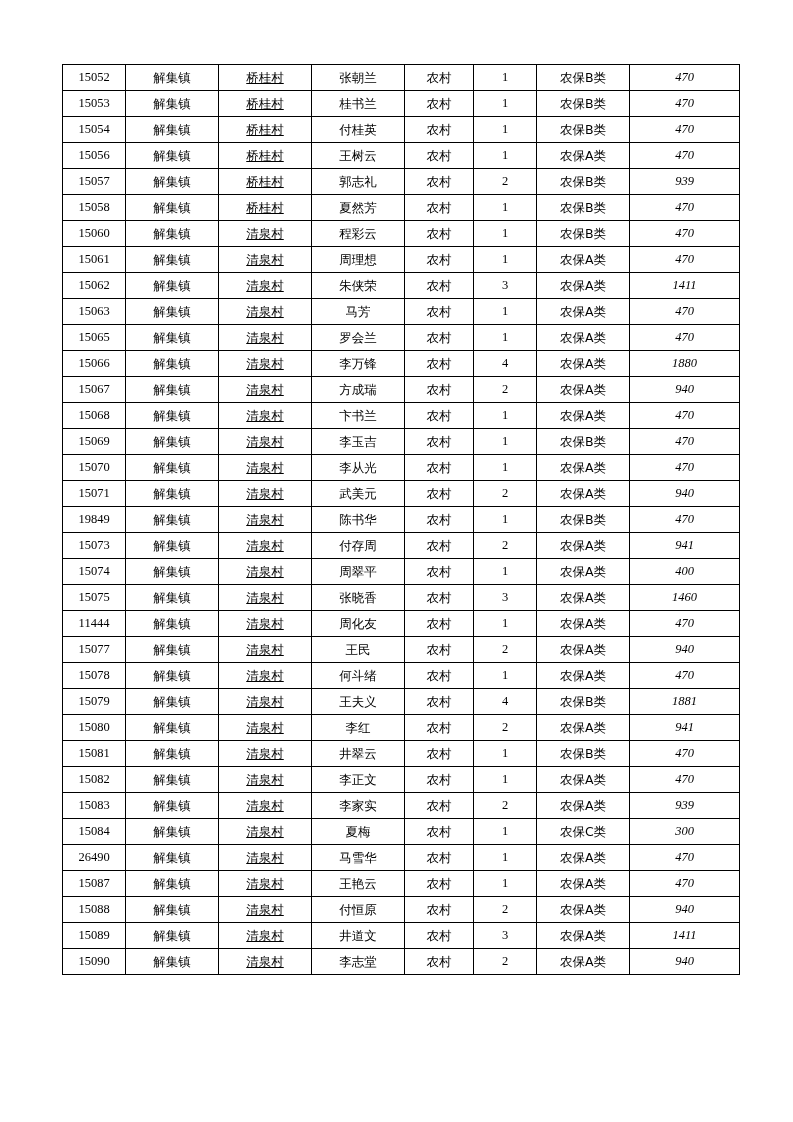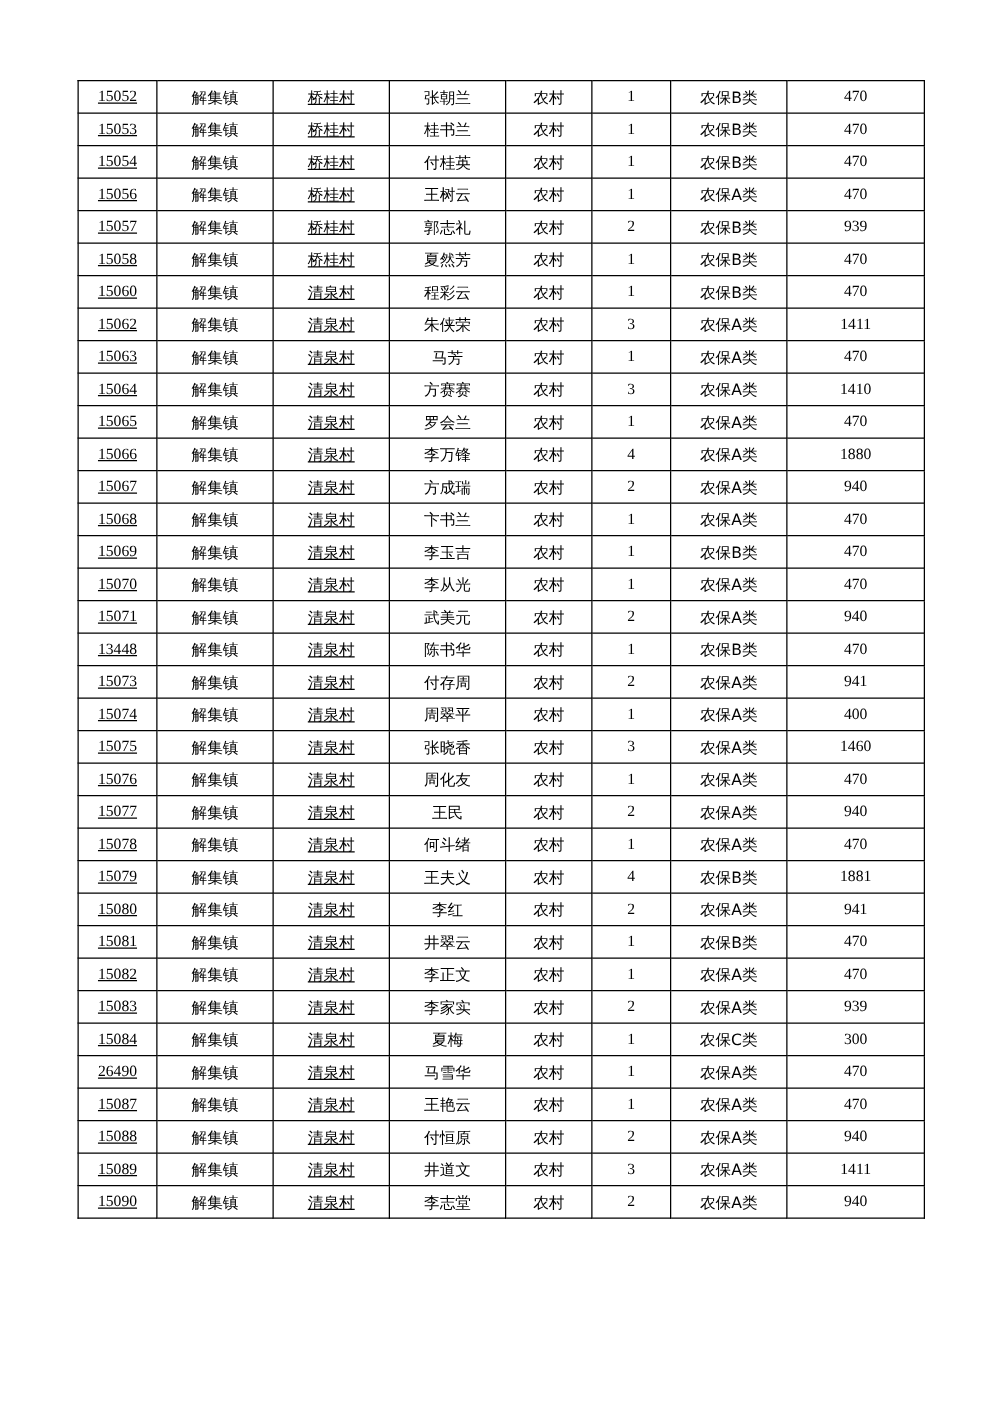--- a/index.html
+++ b/index.html
@@ -29,28 +29,28 @@
     border: 1px solid #000000;
     height: 25px;
     line-height: 25px;
     text-align: center;
     vertical-align: middle;
     font-size: 12.5px;
     padding: 0;
     overflow: hidden;
     white-space: nowrap;
   }
-  td.c0 { width: 62px; text-decoration: underline; }
+  td.c0 { width: 62px; }
   td.c1 { width: 92px; }
   td.c2 { width: 92px; text-decoration: underline; }
   td.c3 { width: 92px; }
   td.c4 { width: 68px; margin-left: 44px; }
   td.c5 { width: 62px; }
   td.c6 { width: 92px; }
-  td.c7 { width: 109px; }
+  td.c7 { width: 109px; font-style: italic; }
   .cn {
     font-family: "DejaVu Sans", "Liberation Sans", sans-serif;
     font-size: 12.5px;
   }
   .num {
     font-family: "Liberation Serif", "DejaVu Serif", serif;
     font-size: 13px;
   }
 </style>
 </head>
@@ -123,161 +123,161 @@
           <td class="c0 num">15060</td>
           <td class="c1 cn">解集镇</td>
           <td class="c2 cn">清泉村</td>
           <td class="c3 cn">程彩云</td>
           <td class="c4 cn">农村</td>
           <td class="c5 num">1</td>
           <td class="c6 cn">农保B类</td>
           <td class="c7 num">470</td>
         </tr>
         <tr>
+          <td class="c0 num">15061</td>
+          <td class="c1 cn">解集镇</td>
+          <td class="c2 cn">清泉村</td>
+          <td class="c3 cn">周理想</td>
+          <td class="c4 cn">农村</td>
+          <td class="c5 num">1</td>
+          <td class="c6 cn">农保A类</td>
+          <td class="c7 num">470</td>
+        </tr>
+        <tr>
           <td class="c0 num">15062</td>
           <td class="c1 cn">解集镇</td>
           <td class="c2 cn">清泉村</td>
           <td class="c3 cn">朱侠荣</td>
           <td class="c4 cn">农村</td>
           <td class="c5 num">3</td>
           <td class="c6 cn">农保A类</td>
           <td class="c7 num">1411</td>
         </tr>
         <tr>
           <td class="c0 num">15063</td>
           <td class="c1 cn">解集镇</td>
           <td class="c2 cn">清泉村</td>
           <td class="c3 cn">马芳</td>
           <td class="c4 cn">农村</td>
           <td class="c5 num">1</td>
           <td class="c6 cn">农保A类</td>
           <td class="c7 num">470</td>
         </tr>
         <tr>
-          <td class="c0 num">15064</td>
-          <td class="c1 cn">解集镇</td>
-          <td class="c2 cn">清泉村</td>
-          <td class="c3 cn">方赛赛</td>
+          <td class="c0 num">15065</td>
+          <td class="c1 cn">解集镇</td>
+          <td class="c2 cn">清泉村</td>
+          <td class="c3 cn">罗会兰</td>
+          <td class="c4 cn">农村</td>
+          <td class="c5 num">1</td>
+          <td class="c6 cn">农保A类</td>
+          <td class="c7 num">470</td>
+        </tr>
+        <tr>
+          <td class="c0 num">15066</td>
+          <td class="c1 cn">解集镇</td>
+          <td class="c2 cn">清泉村</td>
+          <td class="c3 cn">李万锋</td>
+          <td class="c4 cn">农村</td>
+          <td class="c5 num">4</td>
+          <td class="c6 cn">农保A类</td>
+          <td class="c7 num">1880</td>
+        </tr>
+        <tr>
+          <td class="c0 num">15067</td>
+          <td class="c1 cn">解集镇</td>
+          <td class="c2 cn">清泉村</td>
+          <td class="c3 cn">方成瑞</td>
+          <td class="c4 cn">农村</td>
+          <td class="c5 num">2</td>
+          <td class="c6 cn">农保A类</td>
+          <td class="c7 num">940</td>
+        </tr>
+        <tr>
+          <td class="c0 num">15068</td>
+          <td class="c1 cn">解集镇</td>
+          <td class="c2 cn">清泉村</td>
+          <td class="c3 cn">卞书兰</td>
+          <td class="c4 cn">农村</td>
+          <td class="c5 num">1</td>
+          <td class="c6 cn">农保A类</td>
+          <td class="c7 num">470</td>
+        </tr>
+        <tr>
+          <td class="c0 num">15069</td>
+          <td class="c1 cn">解集镇</td>
+          <td class="c2 cn">清泉村</td>
+          <td class="c3 cn">李玉吉</td>
+          <td class="c4 cn">农村</td>
+          <td class="c5 num">1</td>
+          <td class="c6 cn">农保B类</td>
+          <td class="c7 num">470</td>
+        </tr>
+        <tr>
+          <td class="c0 num">15070</td>
+          <td class="c1 cn">解集镇</td>
+          <td class="c2 cn">清泉村</td>
+          <td class="c3 cn">李从光</td>
+          <td class="c4 cn">农村</td>
+          <td class="c5 num">1</td>
+          <td class="c6 cn">农保A类</td>
+          <td class="c7 num">470</td>
+        </tr>
+        <tr>
+          <td class="c0 num">15071</td>
+          <td class="c1 cn">解集镇</td>
+          <td class="c2 cn">清泉村</td>
+          <td class="c3 cn">武美元</td>
+          <td class="c4 cn">农村</td>
+          <td class="c5 num">2</td>
+          <td class="c6 cn">农保A类</td>
+          <td class="c7 num">940</td>
+        </tr>
+        <tr>
+          <td class="c0 num">19849</td>
+          <td class="c1 cn">解集镇</td>
+          <td class="c2 cn">清泉村</td>
+          <td class="c3 cn">陈书华</td>
+          <td class="c4 cn">农村</td>
+          <td class="c5 num">1</td>
+          <td class="c6 cn">农保B类</td>
+          <td class="c7 num">470</td>
+        </tr>
+        <tr>
+          <td class="c0 num">15073</td>
+          <td class="c1 cn">解集镇</td>
+          <td class="c2 cn">清泉村</td>
+          <td class="c3 cn">付存周</td>
+          <td class="c4 cn">农村</td>
+          <td class="c5 num">2</td>
+          <td class="c6 cn">农保A类</td>
+          <td class="c7 num">941</td>
+        </tr>
+        <tr>
+          <td class="c0 num">15074</td>
+          <td class="c1 cn">解集镇</td>
+          <td class="c2 cn">清泉村</td>
+          <td class="c3 cn">周翠平</td>
+          <td class="c4 cn">农村</td>
+          <td class="c5 num">1</td>
+          <td class="c6 cn">农保A类</td>
+          <td class="c7 num">400</td>
+        </tr>
+        <tr>
+          <td class="c0 num">15075</td>
+          <td class="c1 cn">解集镇</td>
+          <td class="c2 cn">清泉村</td>
+          <td class="c3 cn">张晓香</td>
           <td class="c4 cn">农村</td>
           <td class="c5 num">3</td>
           <td class="c6 cn">农保A类</td>
-          <td class="c7 num">1410</td>
-        </tr>
-        <tr>
-          <td class="c0 num">15065</td>
-          <td class="c1 cn">解集镇</td>
-          <td class="c2 cn">清泉村</td>
-          <td class="c3 cn">罗会兰</td>
-          <td class="c4 cn">农村</td>
-          <td class="c5 num">1</td>
-          <td class="c6 cn">农保A类</td>
-          <td class="c7 num">470</td>
-        </tr>
-        <tr>
-          <td class="c0 num">15066</td>
-          <td class="c1 cn">解集镇</td>
-          <td class="c2 cn">清泉村</td>
-          <td class="c3 cn">李万锋</td>
-          <td class="c4 cn">农村</td>
-          <td class="c5 num">4</td>
-          <td class="c6 cn">农保A类</td>
-          <td class="c7 num">1880</td>
-        </tr>
-        <tr>
-          <td class="c0 num">15067</td>
-          <td class="c1 cn">解集镇</td>
-          <td class="c2 cn">清泉村</td>
-          <td class="c3 cn">方成瑞</td>
-          <td class="c4 cn">农村</td>
-          <td class="c5 num">2</td>
-          <td class="c6 cn">农保A类</td>
-          <td class="c7 num">940</td>
-        </tr>
-        <tr>
-          <td class="c0 num">15068</td>
-          <td class="c1 cn">解集镇</td>
-          <td class="c2 cn">清泉村</td>
-          <td class="c3 cn">卞书兰</td>
-          <td class="c4 cn">农村</td>
-          <td class="c5 num">1</td>
-          <td class="c6 cn">农保A类</td>
-          <td class="c7 num">470</td>
-        </tr>
-        <tr>
-          <td class="c0 num">15069</td>
-          <td class="c1 cn">解集镇</td>
-          <td class="c2 cn">清泉村</td>
-          <td class="c3 cn">李玉吉</td>
-          <td class="c4 cn">农村</td>
-          <td class="c5 num">1</td>
-          <td class="c6 cn">农保B类</td>
-          <td class="c7 num">470</td>
-        </tr>
-        <tr>
-          <td class="c0 num">15070</td>
-          <td class="c1 cn">解集镇</td>
-          <td class="c2 cn">清泉村</td>
-          <td class="c3 cn">李从光</td>
-          <td class="c4 cn">农村</td>
-          <td class="c5 num">1</td>
-          <td class="c6 cn">农保A类</td>
-          <td class="c7 num">470</td>
-        </tr>
-        <tr>
-          <td class="c0 num">15071</td>
-          <td class="c1 cn">解集镇</td>
-          <td class="c2 cn">清泉村</td>
-          <td class="c3 cn">武美元</td>
-          <td class="c4 cn">农村</td>
-          <td class="c5 num">2</td>
-          <td class="c6 cn">农保A类</td>
-          <td class="c7 num">940</td>
-        </tr>
-        <tr>
-          <td class="c0 num">13448</td>
-          <td class="c1 cn">解集镇</td>
-          <td class="c2 cn">清泉村</td>
-          <td class="c3 cn">陈书华</td>
-          <td class="c4 cn">农村</td>
-          <td class="c5 num">1</td>
-          <td class="c6 cn">农保B类</td>
-          <td class="c7 num">470</td>
-        </tr>
-        <tr>
-          <td class="c0 num">15073</td>
-          <td class="c1 cn">解集镇</td>
-          <td class="c2 cn">清泉村</td>
-          <td class="c3 cn">付存周</td>
-          <td class="c4 cn">农村</td>
-          <td class="c5 num">2</td>
-          <td class="c6 cn">农保A类</td>
-          <td class="c7 num">941</td>
-        </tr>
-        <tr>
-          <td class="c0 num">15074</td>
-          <td class="c1 cn">解集镇</td>
-          <td class="c2 cn">清泉村</td>
-          <td class="c3 cn">周翠平</td>
-          <td class="c4 cn">农村</td>
-          <td class="c5 num">1</td>
-          <td class="c6 cn">农保A类</td>
-          <td class="c7 num">400</td>
-        </tr>
-        <tr>
-          <td class="c0 num">15075</td>
-          <td class="c1 cn">解集镇</td>
-          <td class="c2 cn">清泉村</td>
-          <td class="c3 cn">张晓香</td>
-          <td class="c4 cn">农村</td>
-          <td class="c5 num">3</td>
-          <td class="c6 cn">农保A类</td>
           <td class="c7 num">1460</td>
         </tr>
         <tr>
-          <td class="c0 num">15076</td>
+          <td class="c0 num">11444</td>
           <td class="c1 cn">解集镇</td>
           <td class="c2 cn">清泉村</td>
           <td class="c3 cn">周化友</td>
           <td class="c4 cn">农村</td>
           <td class="c5 num">1</td>
           <td class="c6 cn">农保A类</td>
           <td class="c7 num">470</td>
         </tr>
         <tr>
           <td class="c0 num">15077</td>

